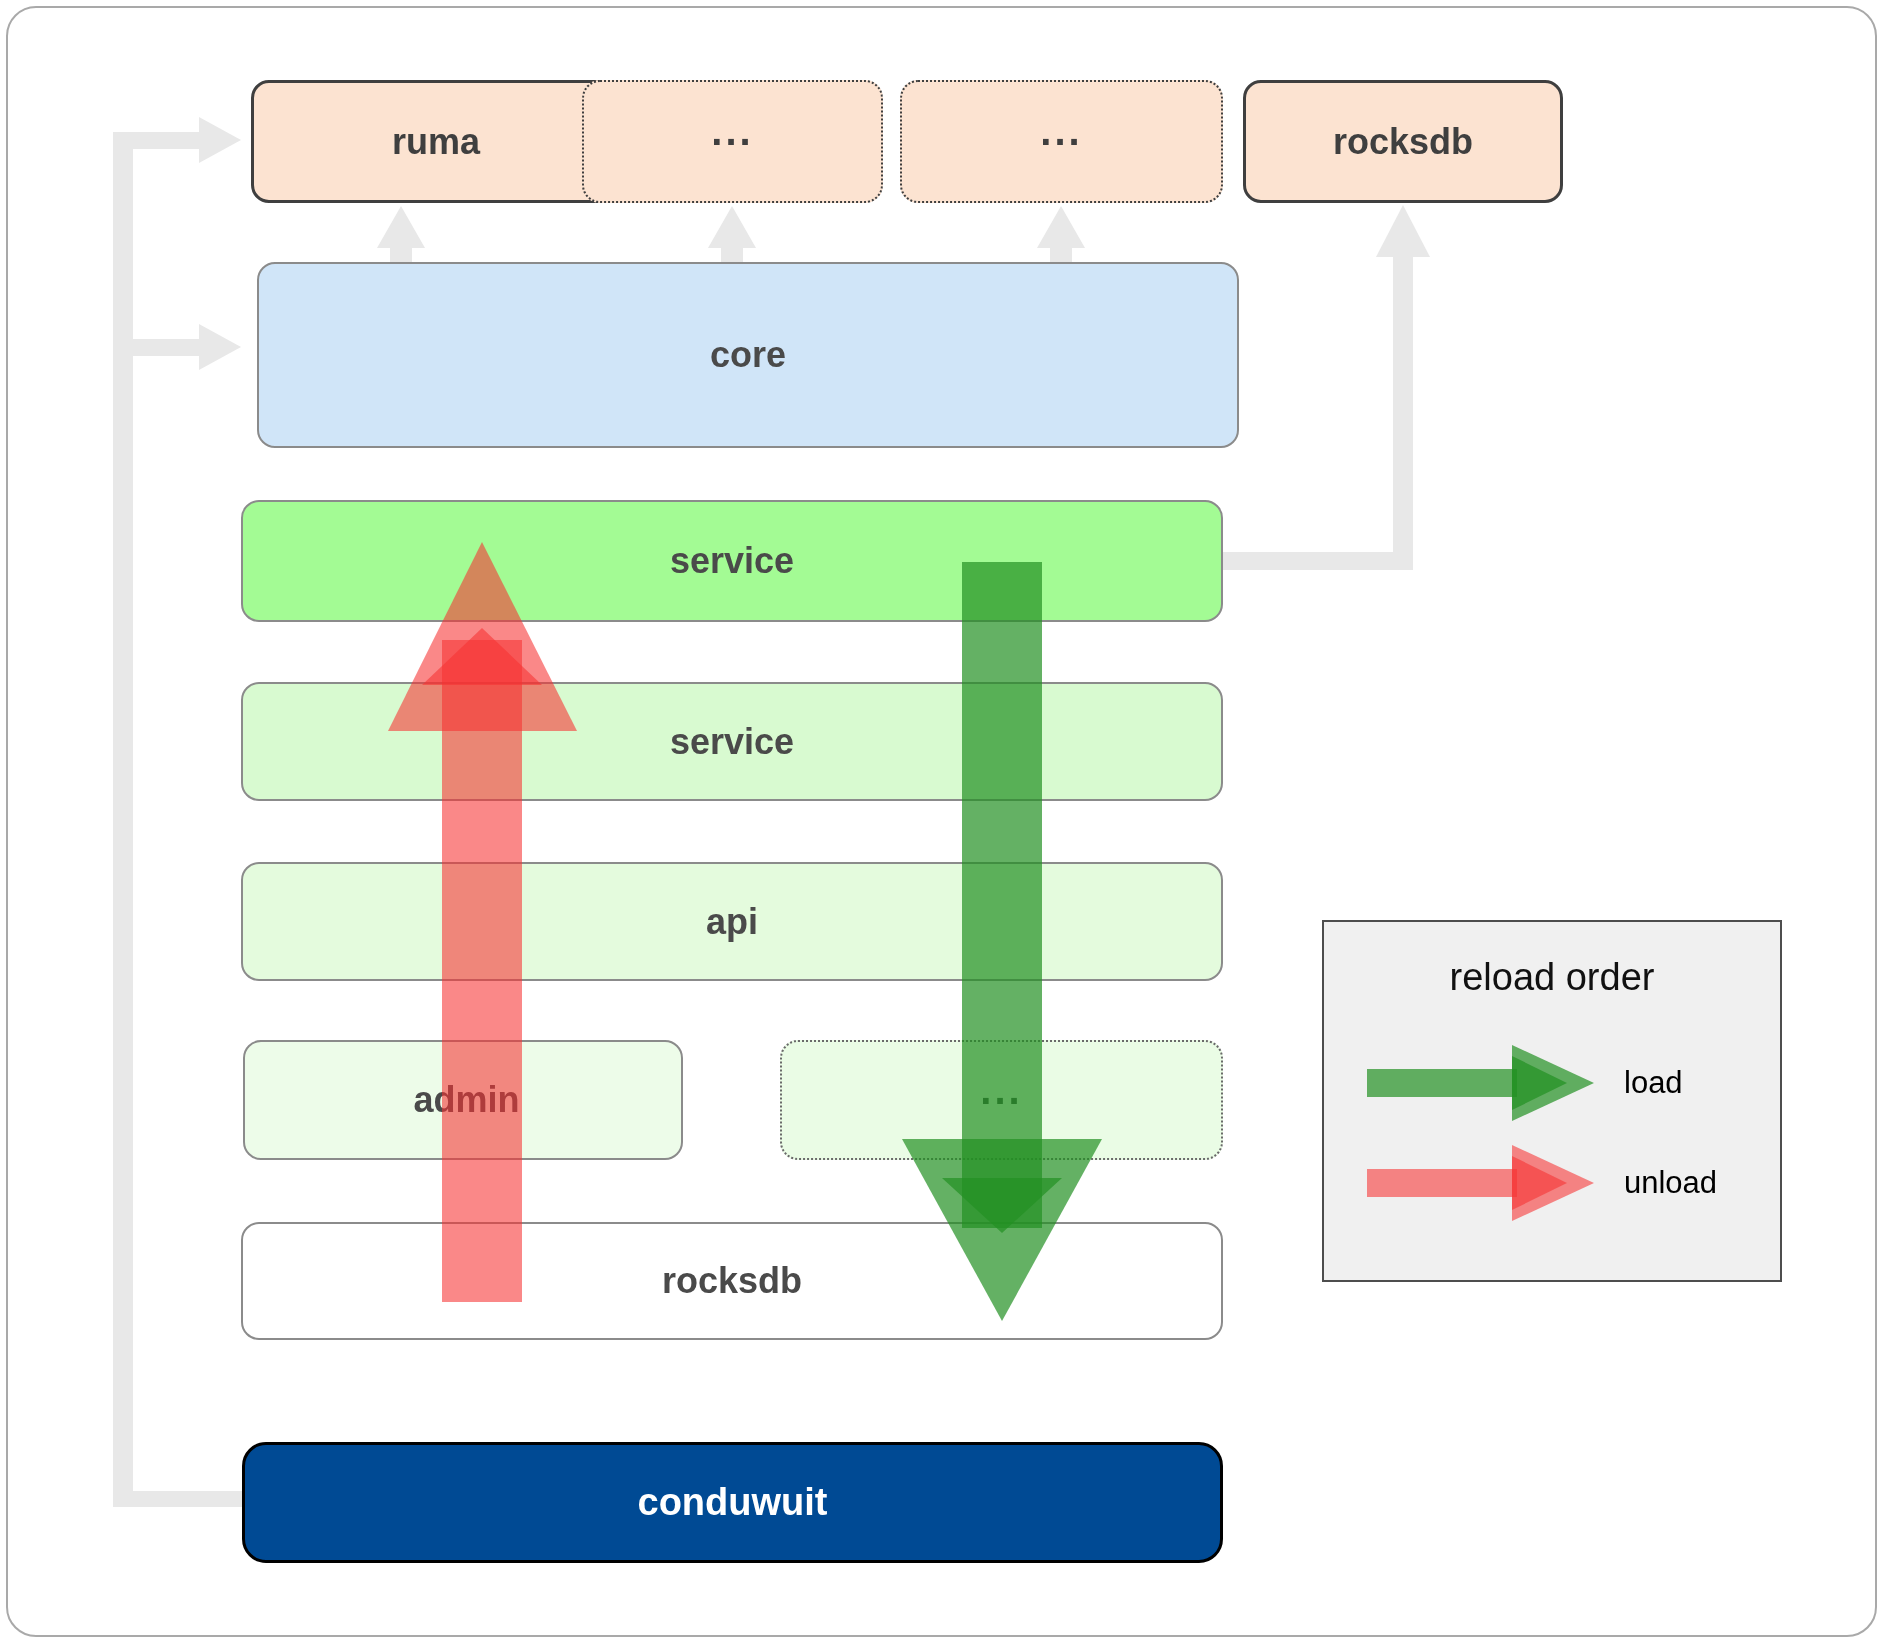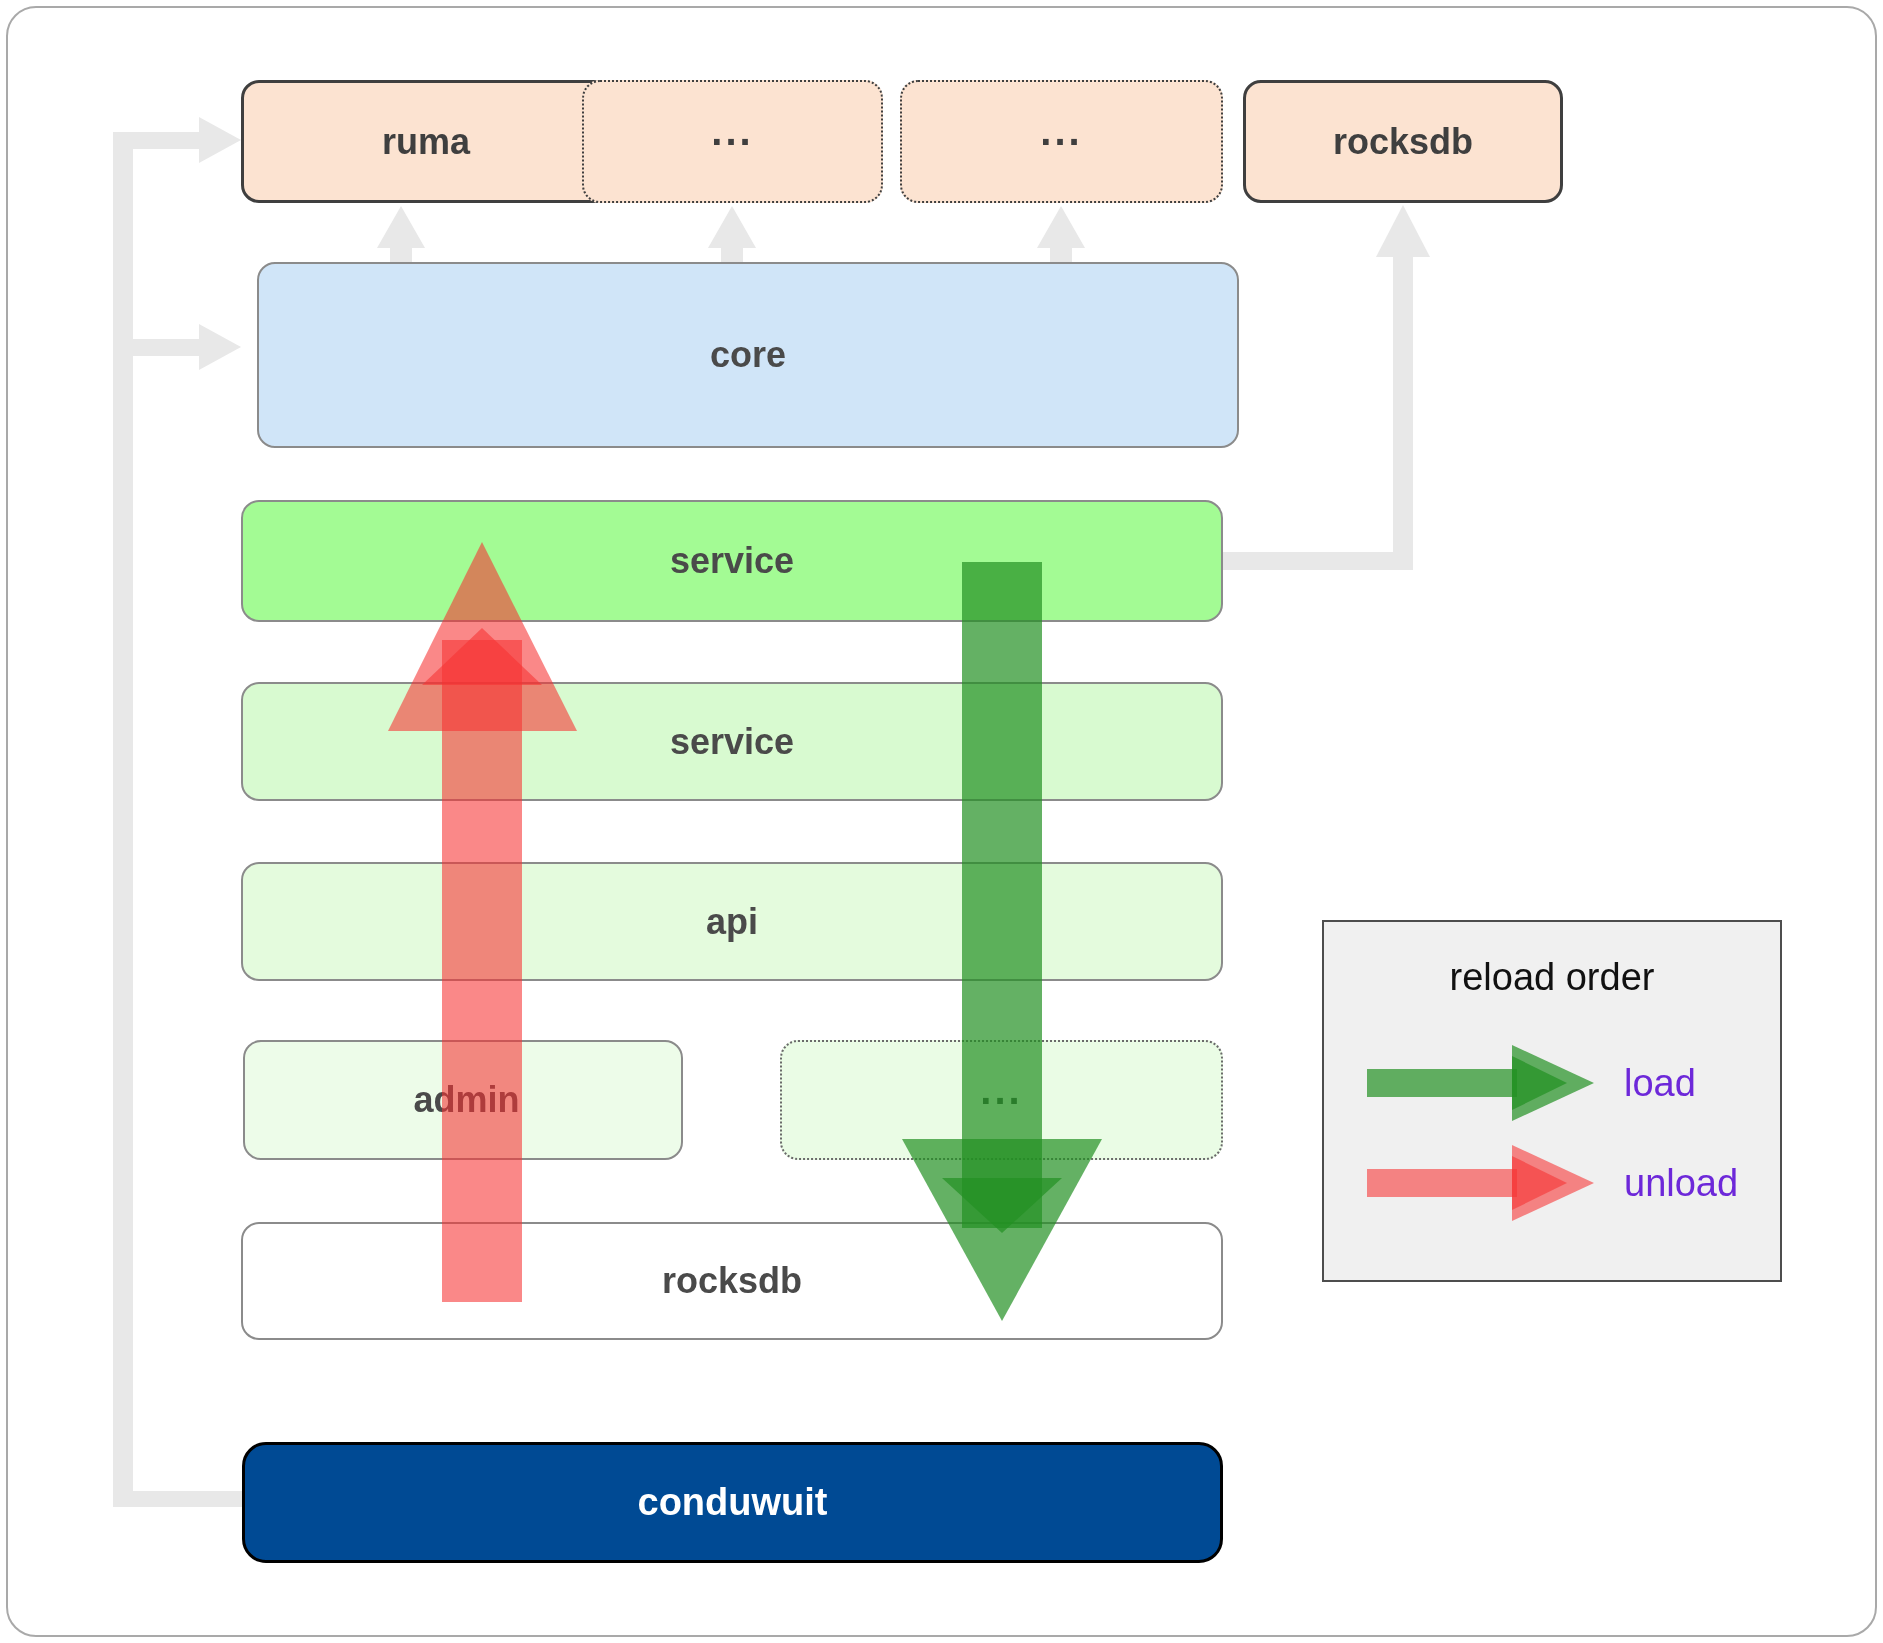--- a/index.html
+++ b/index.html
@@ -6,41 +6,41 @@
   .stage{position:relative;width:1883px;height:1643px;background:#fff;overflow:hidden;
          font-family:"Liberation Sans",sans-serif;}
   .frame{position:absolute;left:6px;top:6px;right:6px;bottom:6px;
          border:2px solid #a9a9a9;border-radius:30px;}
   .box{position:absolute;display:flex;align-items:center;justify-content:center;
        font-size:36px;font-weight:600;color:#4a4a4a;box-sizing:border-box;
        border:2px solid #8b8b8b;border-radius:18px;}
   .top-solid{border:3px solid #3f3f3f;color:#3f3f3f;background:#fce3d1;}
   .top-dotted{border:2px dotted #3f3f3f;color:#3f3f3f;background:#fce3d1;}
   .dots{transform:translateY(-10px);letter-spacing:3px;font-weight:bold;font-size:40px;}
-  #ruma{left:241px;top:80px;width:370px;height:123px;}
+  #ruma{left:251px;top:80px;width:370px;height:123px;}
   #dots-top-1{left:582px;top:80px;width:301px;height:123px;}
   #dots-top-2{left:900px;top:80px;width:323px;height:123px;}
   #rocksdb{left:1243px;top:80px;width:320px;height:123px;}
   #core{left:241px;top:262px;width:982px;height:186px;background:#d0e5f8;margin-left:16px;}
   #database{left:241px;top:500px;width:982px;height:122px;background:#a3fb94;}
   #service{left:241px;top:682px;width:982px;height:119px;background:#d8fad0;}
   #api{left:241px;top:862px;width:982px;height:119px;background:#e4fbdd;}
   #admin{left:243px;top:1040px;width:440px;height:120px;background:#edfce9;padding-left:7px;}
   #dots-mid{left:780px;top:1040px;width:443px;height:120px;background:#eafce5;
             border:2px dotted #6a6a6a;color:#3f5340;}
   #router{left:241px;top:1222px;width:982px;height:118px;background:#ffffff;}
   #conduwuit{left:242px;top:1442px;width:981px;height:121px;background:#004a94;
              border:3px solid #000;border-radius:24px;color:#fff;font-weight:bold;font-size:38px;justify-content:center;}
   .legend{position:absolute;left:1322px;top:920px;width:460px;height:362px;
           background:#f0f0f0;border:2px solid #4d4d4d;box-sizing:border-box;}
   .legend-title{position:absolute;left:0;top:34px;width:100%;text-align:center;
                 font-size:38px;color:#111;}
   .legend-arrow{position:absolute;left:38px;width:240px;height:90px;}
   .legend-label{position:absolute;left:300px;width:150px;height:90px;display:flex;
-                align-items:center;font-size:38px;color:#6d28d9;}
+                align-items:center;font-size:31px;color:#000000;}
   #overlay{position:absolute;left:0;top:0;pointer-events:none;}
 </style>
 </head>
 <body>
 
 <div class="stage">
   <div class="frame"></div>
 
   <div class="box top-solid" id="ruma">
     <span>ruma</span>

